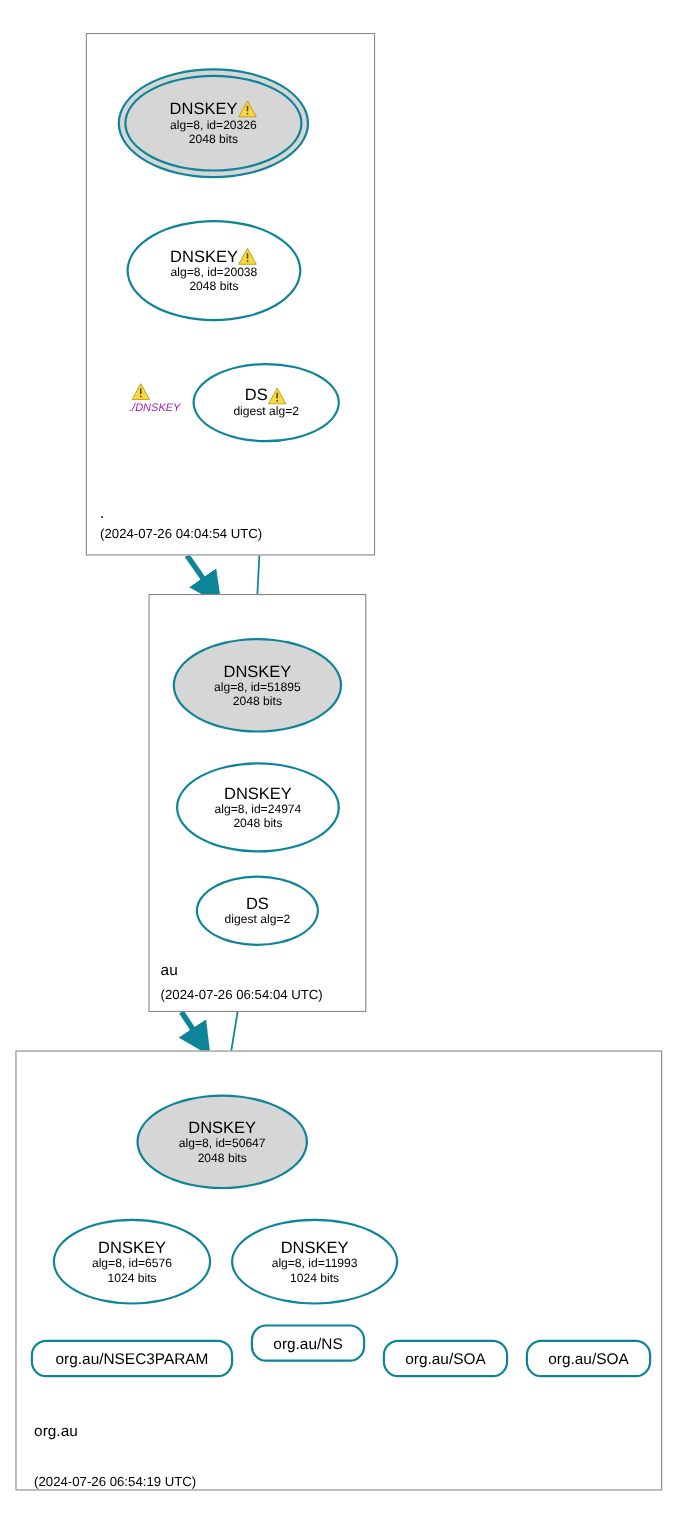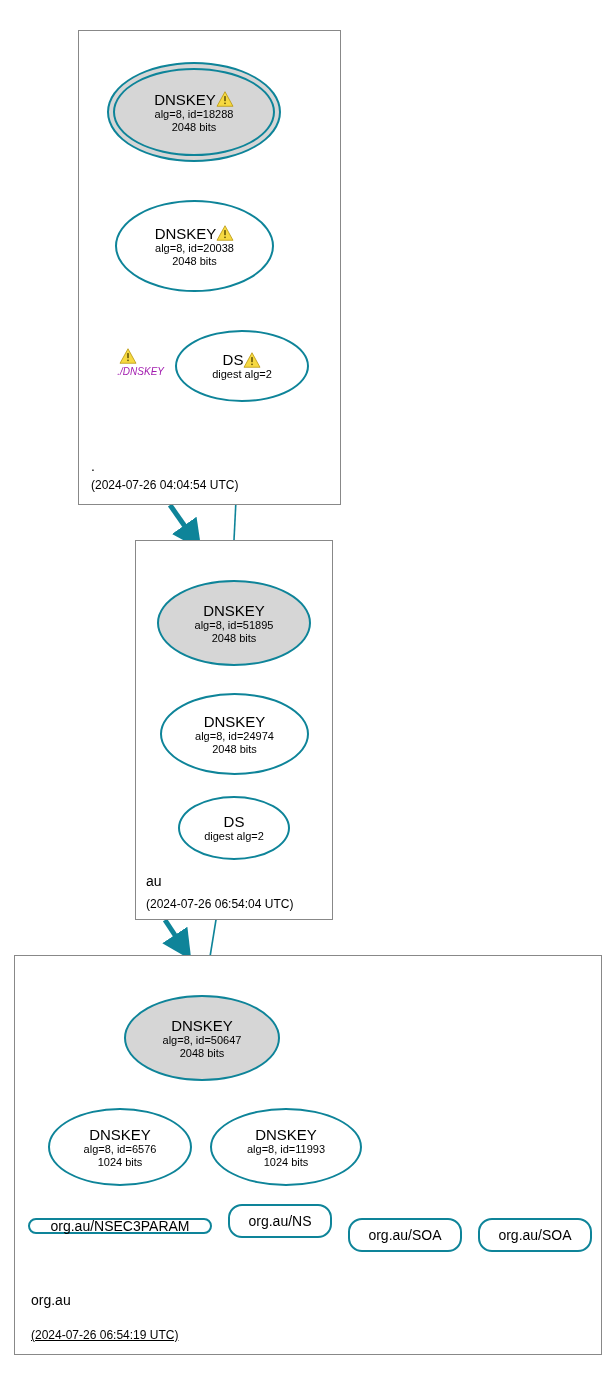--- a/index.html
+++ b/index.html
@@ -166,21 +166,21 @@
 
 <div class="node-ellipse ksk double" style="left:107px; top:62px; width:170px; height:96px;">
   <div class="title">
     <span>DNSKEY</span>
     <span class="warn-icon">
         <svg width="18" height="16">
           <use href="#warn"></use>
         </svg>
       </span>
   </div>
-  <div class="sub">alg=8, id=18288</div>
+  <div class="sub">alg=8, id=20326</div>
   <div class="sub">2048 bits</div>
 </div>
 
 <div class="node-ellipse" style="left:115px; top:200px; width:155px; height:88px;">
   <div class="title">
     <span>DNSKEY</span>
     <span class="warn-icon">
         <svg width="18" height="16">
           <use href="#warn"></use>
         </svg>
@@ -234,21 +234,21 @@
 
 <div class="node-ellipse" style="left:178px; top:796px; width:108px; height:60px;">
   <div class="title">
       <span>DS</span>
     </div>
   <div class="sub">digest alg=2</div>
 </div>
 
 <div class="cluster" style="left:14px; top:955px; width:588px; height:400px;">
   <div class="cluster-label" style="left:16px; bottom:46px;">org.au</div>
-  <div class="cluster-ts" style="left:16px; bottom:12px;text-decoration:underline;">(2024-07-26 06:54:19 UTC)</div>
+  <div class="cluster-ts" style="left:16px; bottom:0;">(2024-07-26 06:54:19 UTC)</div>
 </div>
 
 <div class="node-ellipse ksk" style="left:124px; top:995px; width:152px; height:82px;">
   <div class="title">
       <span>DNSKEY</span>
     </div>
   <div class="sub">alg=8, id=50647</div>
   <div class="sub">2048 bits</div>
 </div>
 
@@ -261,21 +261,21 @@
 </div>
 
 <div class="node-ellipse" style="left:210px; top:1108px; width:148px; height:74px;">
   <div class="title">
       <span>DNSKEY</span>
     </div>
   <div class="sub">alg=8, id=11993</div>
   <div class="sub">1024 bits</div>
 </div>
 
-<div class="rrset" style="left:28px;  top:1218px; width:184px; height:16px;">
+<div class="rrset" style="left:28px;  top:1218px; width:184px; height:34px;">
     <span>org.au/NSEC3PARAM</span>
   </div>
 <div class="rrset" style="left:228px; top:1204px; width:104px; height:34px;">
     <span>org.au/NS</span>
   </div>
 <div class="rrset" style="left:348px; top:1218px; width:114px; height:34px;">
     <span>org.au/SOA</span>
   </div>
 <div class="rrset" style="left:478px; top:1218px; width:114px; height:34px;">
     <span>org.au/SOA</span>

